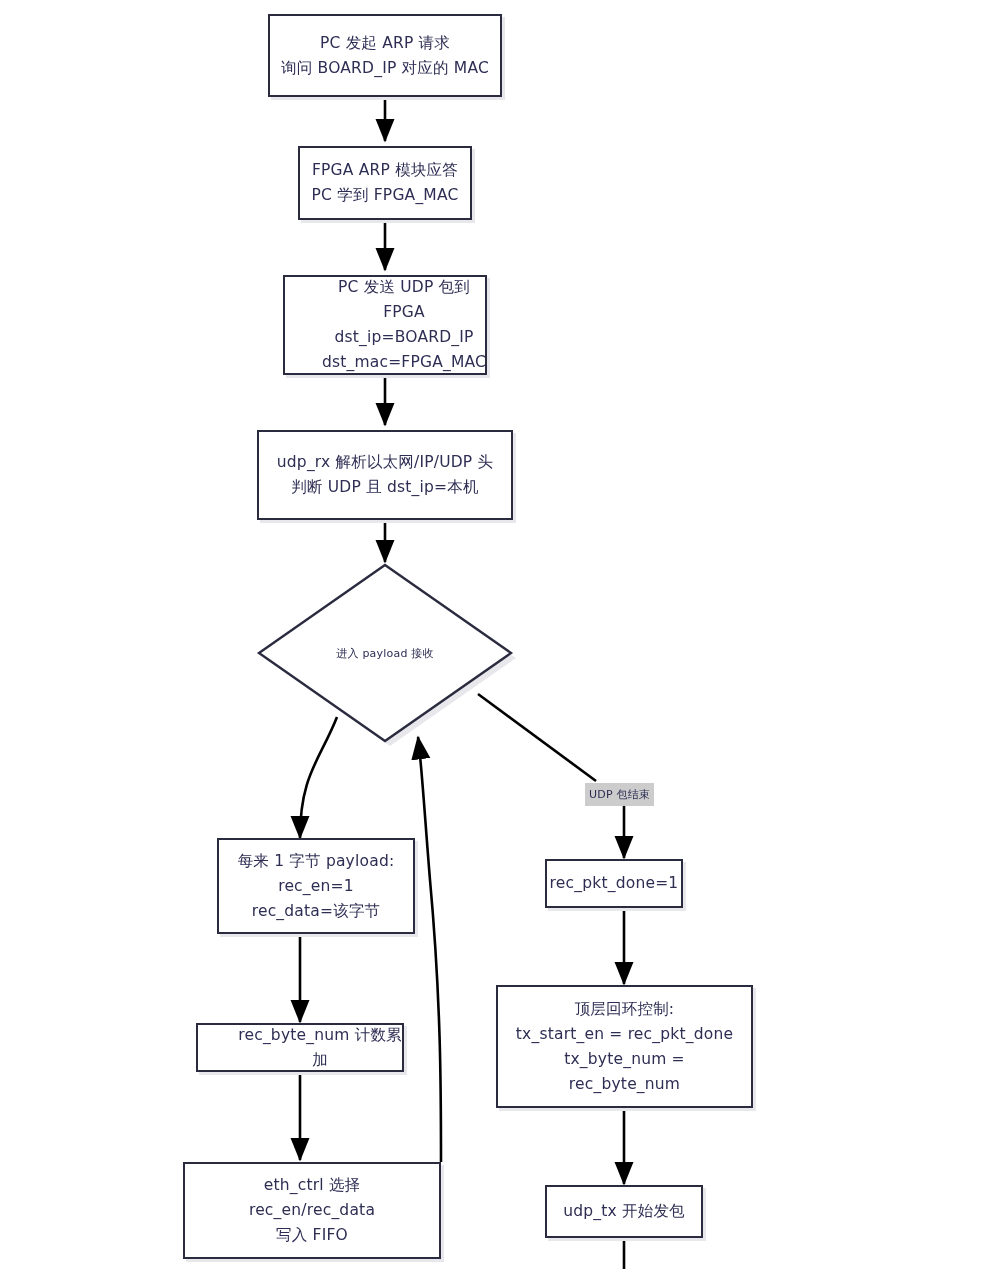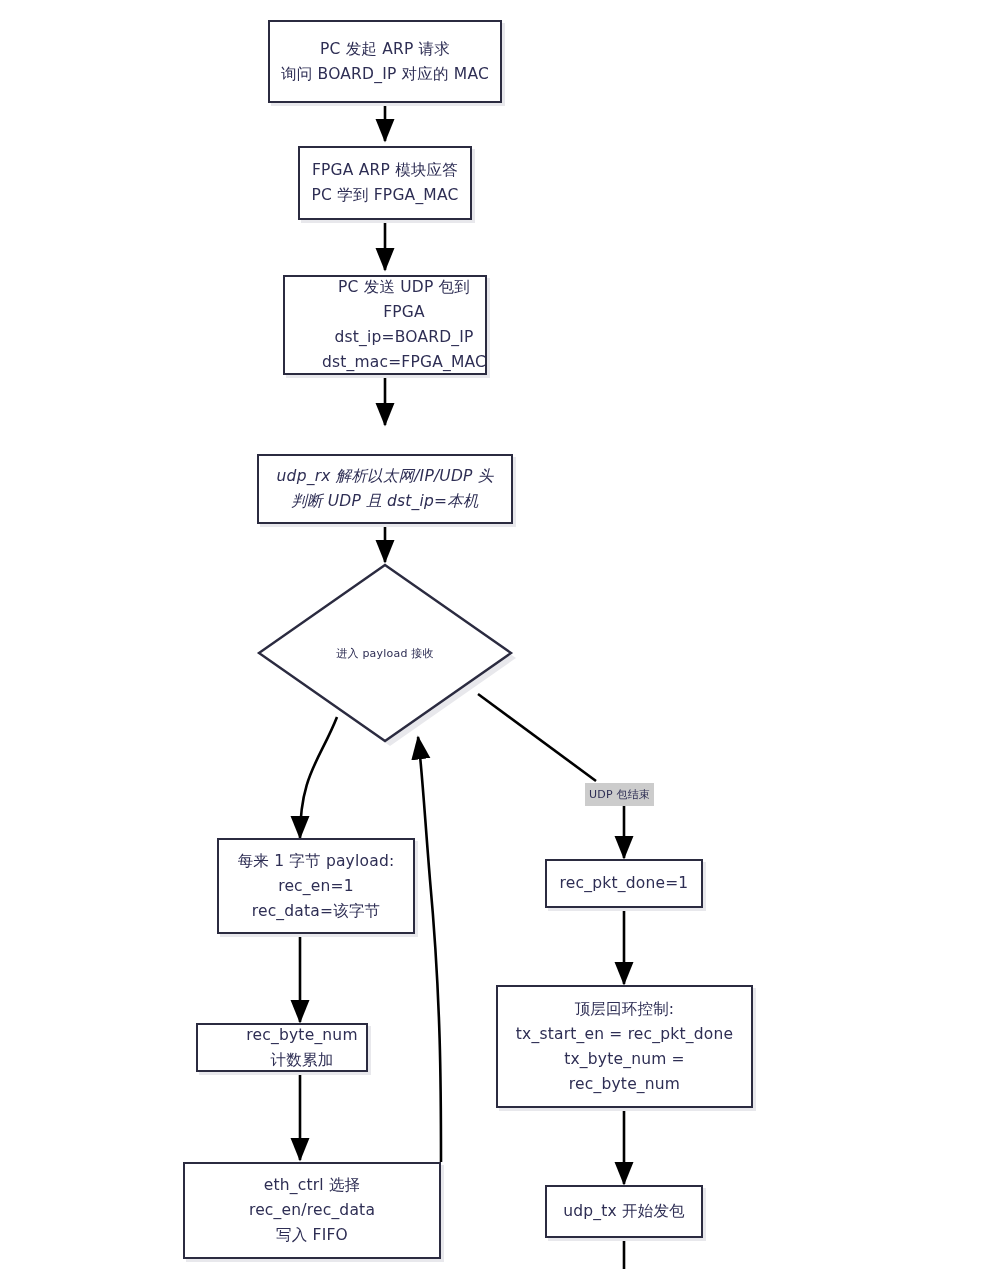--- a/index.html
+++ b/index.html
@@ -95,58 +95,58 @@
     <path d="M300,1072 L300,1160"></path>
     <path d="M441,1162 C441,1090 441,1000 430,880 C425,820 422,768 418,737"></path>
     <path d="M624,908 L624,984"></path>
     <path d="M624,1108 L624,1184"></path>
     <path d="M624,1238 L624,1269" marker-end="none"></path>
   </g>
 
   <polygon points="385,565 511,653 385,741 259,653" fill="#ffffff" stroke="#2b2b40" stroke-width="2.4"></polygon>
 </svg>
 
-<div class="node" style="left:268px; top:20px; width:234px; height:83px;">
+<div class="node" style="left:268px; top:14px; width:234px; height:83px;">
   <span class="node-inner">PC 发起 ARP 请求
 询问 BOARD_IP 对应的 MAC</span>
 </div>
 
 <div class="node" style="left:298px; top:146px; width:174px; height:74px;">
   <span class="node-inner">FPGA ARP 模块应答
 PC 学到 FPGA_MAC</span>
 </div>
 
 <div class="node" style="left:283px; top:275px; width:204px; height:100px;padding-left:38px;">
   <span class="node-inner">PC 发送 UDP 包到 FPGA
 dst_ip=BOARD_IP
 dst_mac=FPGA_MAC</span>
 </div>
 
-<div class="node" style="left:257px; top:454px; width:256px; height:70px;font-style:italic;">
+<div class="node" style="left:257px; top:430px; width:256px; height:90px;">
   <span class="node-inner">udp_rx 解析以太网/IP/UDP 头
 判断 UDP 且 dst_ip=本机</span>
 </div>
 
 <div class="diamond-wrap" style="left:259px; top:565px; width:252px; height:176px;">
   <div class="diamond-label">进入 payload 接收</div>
 </div>
 
 <div class="edge-label" style="left:585px; top:783px;">UDP 包结束</div>
 
 <div class="node" style="left:201px; top:838px; width:198px; height:96px;margin-left:16px;">
   <span class="node-inner">每来 1 字节 payload:
 rec_en=1
 rec_data=该字节</span>
 </div>
 
-<div class="node" style="left:545px; top:859px; width:158px; height:49px;">
+<div class="node" style="left:545px; top:859px; width:138px; height:49px;">
   <span class="node-inner">rec_pkt_done=1</span>
 </div>
 
-<div class="node" style="left:196px; top:1023px; width:172px; height:49px;padding-left:40px;">
+<div class="node" style="left:196px; top:1023px; width:208px; height:49px;padding-left:40px;">
   <span class="node-inner">rec_byte_num 计数累加</span>
 </div>
 
 <div class="node" style="left:496px; top:985px; width:257px; height:123px;justify-content:center;">
   <span class="node-inner">顶层回环控制:
 tx_start_en = rec_pkt_done
 tx_byte_num =
 rec_byte_num</span>
 </div>
 

